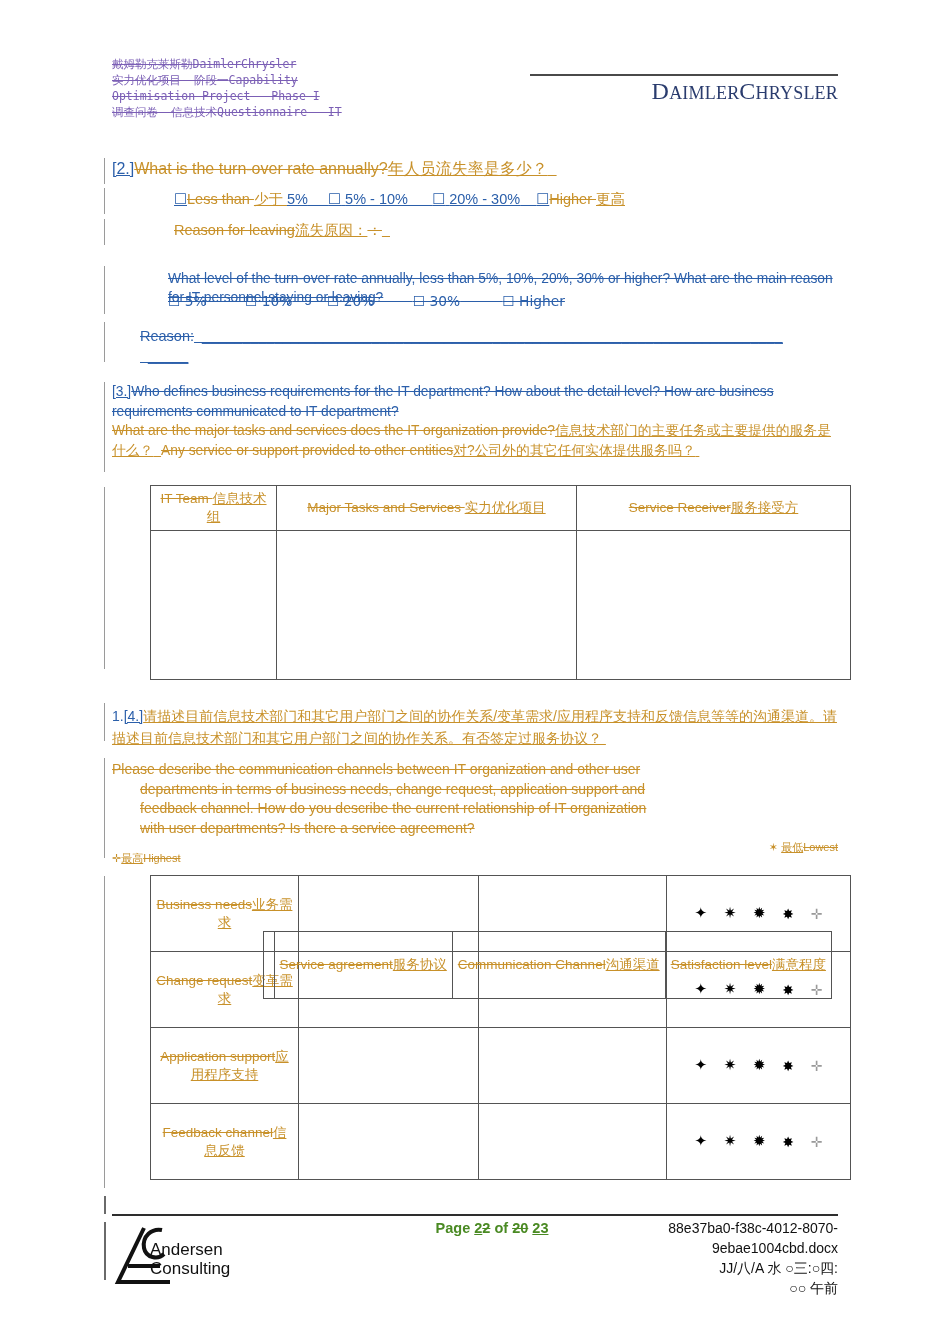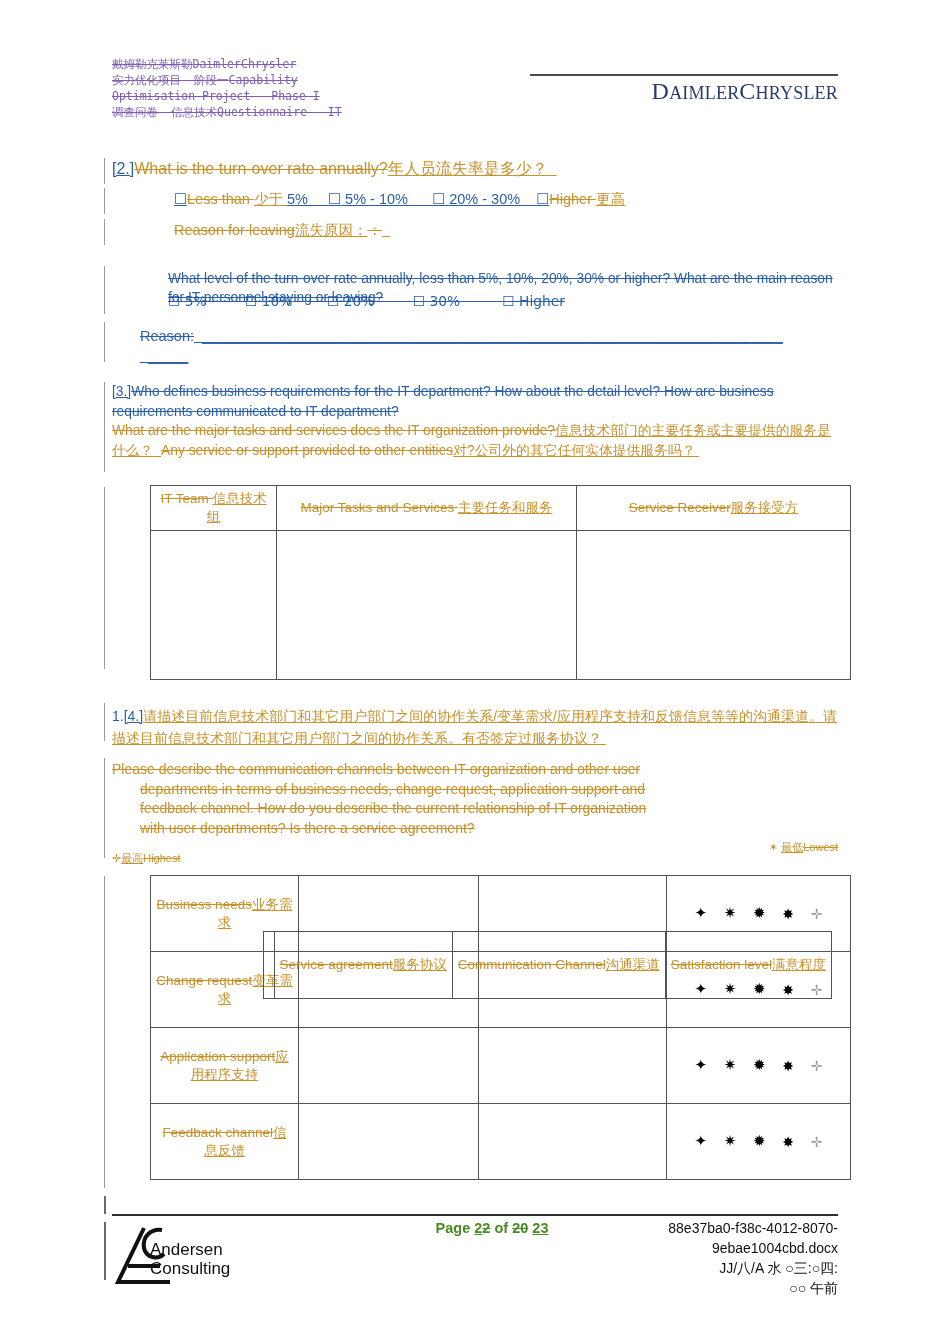--- a/index.html
+++ b/index.html
@@ -263,21 +263,21 @@
 
   <table class="doc" id="tbl-services">
     <colgroup>
         <col style="width:126px">
         <col style="width:300px">
         <col style="width:274px">
       </colgroup>
     <tbody>
       <tr>
         <td class="hd"><span class="del-gold">IT Team </span><span class="ins-gold">信息技术组</span></td>
-        <td class="hd"><span class="del-gold">Major Tasks and Services </span><span class="ins-gold">主要任务和服务</span></td>
+        <td class="hd"><span class="del-gold">Major Tasks and Services </span><span class="ins-gold">实力优化项目</span></td>
         <td class="hd rcv"><span class="del-gold">Service Receiver</span><span class="ins-gold">服务接受方</span></td>
       </tr>
       <tr class="body">
         <td></td>
         <td></td>
         <td></td>
       </tr>
     </tbody>
   </table>
 

